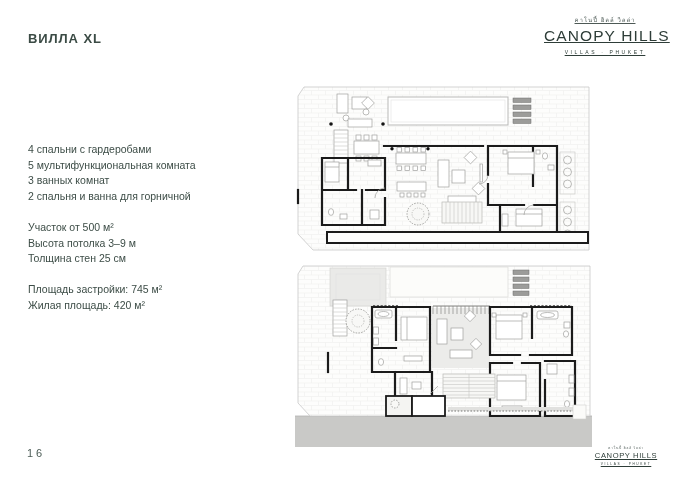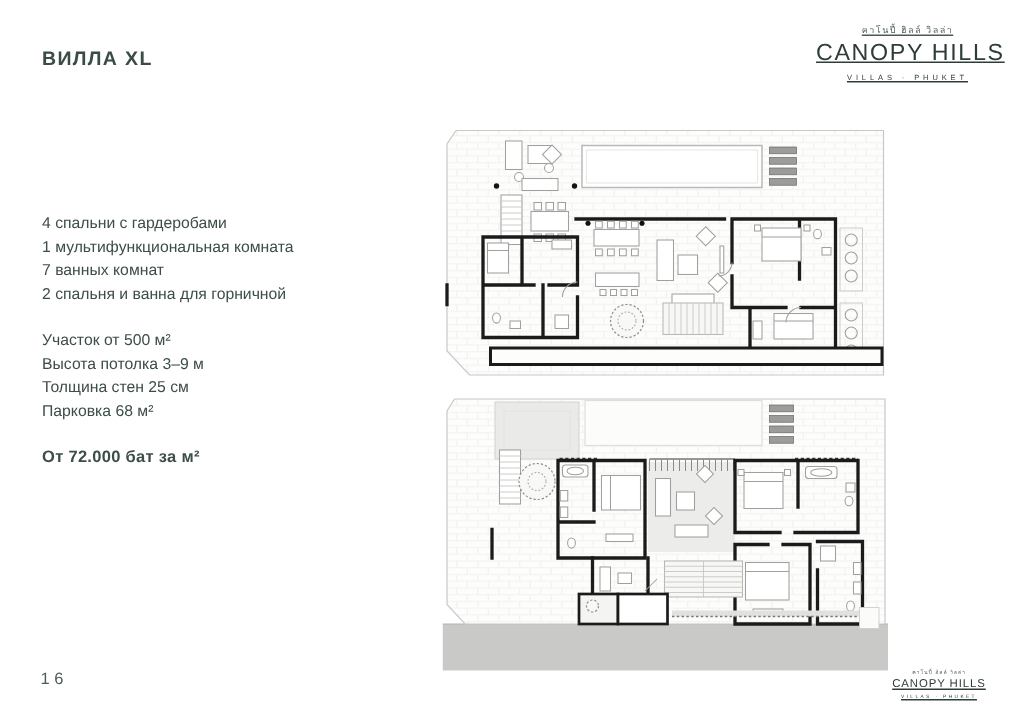--- a/index.html
+++ b/index.html
@@ -50,31 +50,33 @@
 
   <div class="logo logo-top">
     <div class="thai">คาโนปี้ ฮิลล์ วิลล่า</div>
     <div class="brand">CANOPY HILLS</div>
     <div class="tagline">VILLAS · PHUKET</div>
   </div>
 
   <div class="specs">
     <div class="group">
       <div class="line">4 спальни с гардеробами</div>
-      <div class="line">1 мультифункциональная комната</div>
-      <div class="line">7 ванных комнат</div>
+      <div class="line">5 мультифункциональная комната</div>
+      <div class="line">3 ванных комнат</div>
       <div class="line">2 спальня и ванна для горничной</div>
     </div>
     <div class="group">
       <div class="line">Участок от 500 м²</div>
       <div class="line">Высота потолка 3–9 м</div>
       <div class="line">Толщина стен 25 см</div>
-      <div class="line">Парковка 68 м²</div>
     </div>
-    <div class="price">От 72.000 бат за м²</div>
+    <div class="group">
+      <div class="line">Площадь застройки: 745 м²</div>
+      <div class="line">Жилая площадь: 420 м²</div>
+    </div>
   </div>
 
   <svg class="plan plan1" width="302" height="178" viewBox="295 80 302 178">
     <defs>
       <pattern id="bk1" width="14" height="9" patternUnits="userSpaceOnUse">
         <rect width="14" height="9" fill="#fdfdfc"></rect>
         <path d="M0 .5h14M0 5h14M3.5 .5v4.5M10.5 5v4" stroke="#f1f1ef" stroke-width=".7" fill="none"></path>
       </pattern>
     </defs>
     <polygon points="304,87 589,87 589,250 313,250 298,234 298,96" fill="url(#bk1)" stroke="#c8c8c8" stroke-width=".8"></polygon>

